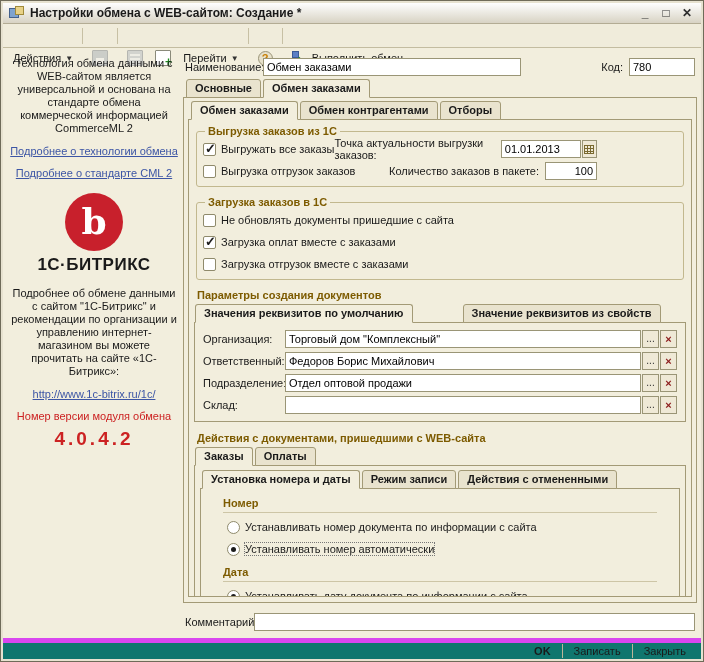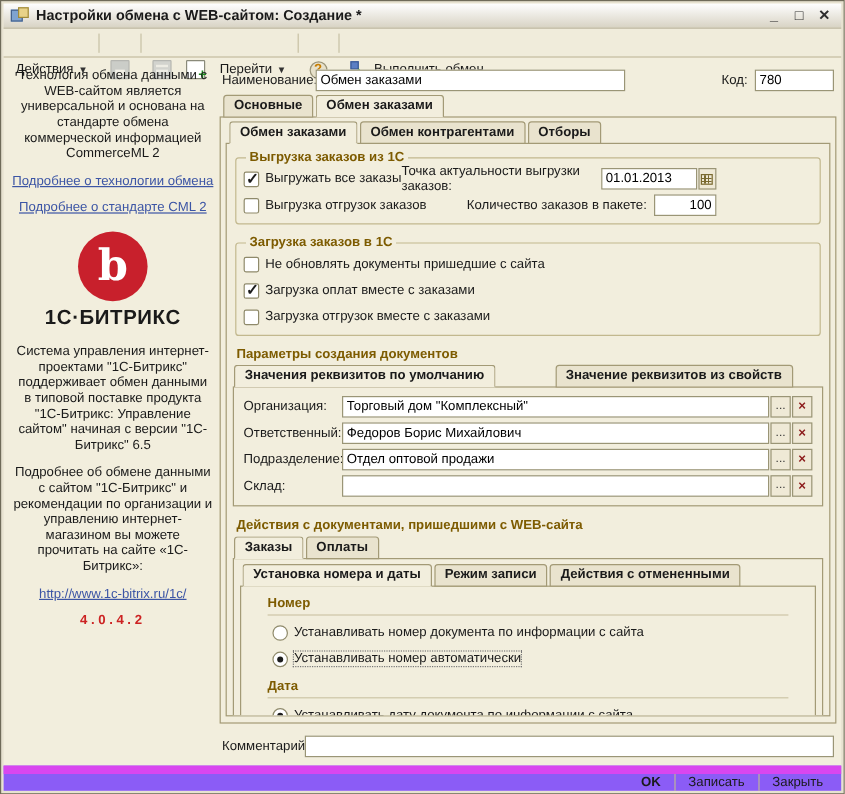--- a/index.html
+++ b/index.html
@@ -42,21 +42,21 @@
   
   .bodyarea{position:absolute;top:48px;left:2px;right:2px;bottom:23px;}
   
   .sidebar{position:absolute;left:6px;top:8px;width:170px;bottom:11px;text-align:center;}
   .sidebar p{margin:0 2px 10px;line-height:13px;}
   .sb-link{display:block;color:var(--link);text-decoration:underline;margin:0 0 10px;}
   .logo{margin:14px auto 4px;width:58px;height:58px;border-radius:50%;background:var(--logo-red);
     color:#fff;font-weight:bold;font-size:36px;line-height:56px;text-align:center;font-family:"DejaVu Serif",serif;}
   .logo-cap{font-weight:bold;font-size:17px;letter-spacing:.5px;margin-bottom:12px;}
   .v-label{color:var(--red);margin:4px 0 6px;}
-  .v-num{color:var(--red);font-weight:bold;font-size:11px;letter-spacing:3px;}
+  .v-num{color:var(--red);font-weight:bold;font-size:19px;letter-spacing:3px;}
   
   .main{position:absolute;left:180px;top:0;right:4px;bottom:0;}
   .row-name{position:absolute;top:9px;left:2px;right:2px;display:flex;align-items:center;}
   .ti{height:18px;border:1px solid var(--input-border);background:#fff;font:inherit;padding:0 3px;}
   .num{text-align:right;}
   
   .tabs{display:flex;align-items:flex-end;position:relative;z-index:2;margin-bottom:-1px;padding-left:3px;}
   .tab{padding:2px 8px 3px;background:var(--bg-dark);border:1px solid var(--panel-border);
     border-radius:3px 3px 0 0;margin-right:2px;white-space:nowrap;position:relative;top:0;font-weight:bold;}
   .tab[data-active="true"]{background:var(--bg);border-bottom:1px solid var(--bg);z-index:3;}
@@ -92,22 +92,22 @@
   
   .actions-panel{margin:0 5px;padding:4px 4px 5px;}
   .sub-panel{margin:0 1px;padding:2px 14px 4px;}
   .rule-h{font-weight:bold;color:var(--brown);margin:4px 8px 3px;border-bottom:1px solid #cdc5a6;padding:2px 0 3px;}
   .rrow{display:flex;align-items:center;height:22px;margin-left:12px;}
   .radio{width:13px;height:13px;border:1px solid #8f8a6b;border-radius:50%;background:#fff;display:inline-block;position:relative;flex:none;}
   .radio[data-checked="true"]::after{content:"";position:absolute;left:3px;top:3px;width:5px;height:5px;border-radius:50%;background:#1c1c1c;}
   .lbl[data-focused="true"]{outline:1px dotted #777;}
   
   .row-comment{position:absolute;bottom:7px;left:2px;right:2px;display:flex;align-items:center;}
-  .footer{position:absolute;bottom:2px;left:2px;right:2px;height:21px;background:#8b5cf6;
-    border-top:7px solid #d946ef;display:flex;align-items:center;justify-content:flex-end;padding-right:4px;}
+  .footer{position:absolute;bottom:2px;left:2px;right:2px;height:21px;background:#0f766e;
+    border-top:5px solid #d946ef;display:flex;align-items:center;justify-content:flex-end;padding-right:4px;}
   .fbtn{padding:0 11px;line-height:19px;}
   .fbtn.bold{font-weight:bold;}
   .fsep{width:1px;height:14px;background:#bdb598;}
 </style>
 </head>
 <body>
 
 <div class="window">
 
   <div class="titlebar">
@@ -157,23 +157,23 @@
   </div>
 
   <div class="bodyarea">
 
     <div class="sidebar">
       <p>Технология обмена данными с WEB-сайтом является универсальной и основана на стандарте обмена коммерческой информацией CommerceML 2</p>
       <a class="sb-link">Подробнее о технологии обмена</a>
       <a class="sb-link">Подробнее о стандарте CML 2</a>
       <div class="logo">b</div>
       <div class="logo-cap">1С·БИТРИКС</div>
-      <p>Система управления интернет-проектами "1С-Битрикс" поддерживает обмен данными в типовой поставке продукта "1С-Битрикс: Управление сайтом" начиная с версии "1С-Битрикс" 6.5</p>
       <p>Подробнее об обмене данными с сайтом "1С-Битрикс" и рекомендации по организации и управлению интернет-магазином вы можете прочитать на сайте «1С-Битрикс»:</p>
       <a class="sb-link">http://www.1c-bitrix.ru/1c/</a>
+      <div class="v-label">Номер версии модуля обмена</div>
       <div class="v-num">4.0.4.2</div>
     </div>
 
     <div class="main">
 
       <div class="row-name">
         <span style="width:78px;flex:none;">Наименование:</span>
         <input class="ti" style="width: 258px;" value="Обмен заказами">
         <span style="margin-left:auto;margin-right:6px;">Код:</span>
         <input class="ti" style="width: 66px;" value="780">

